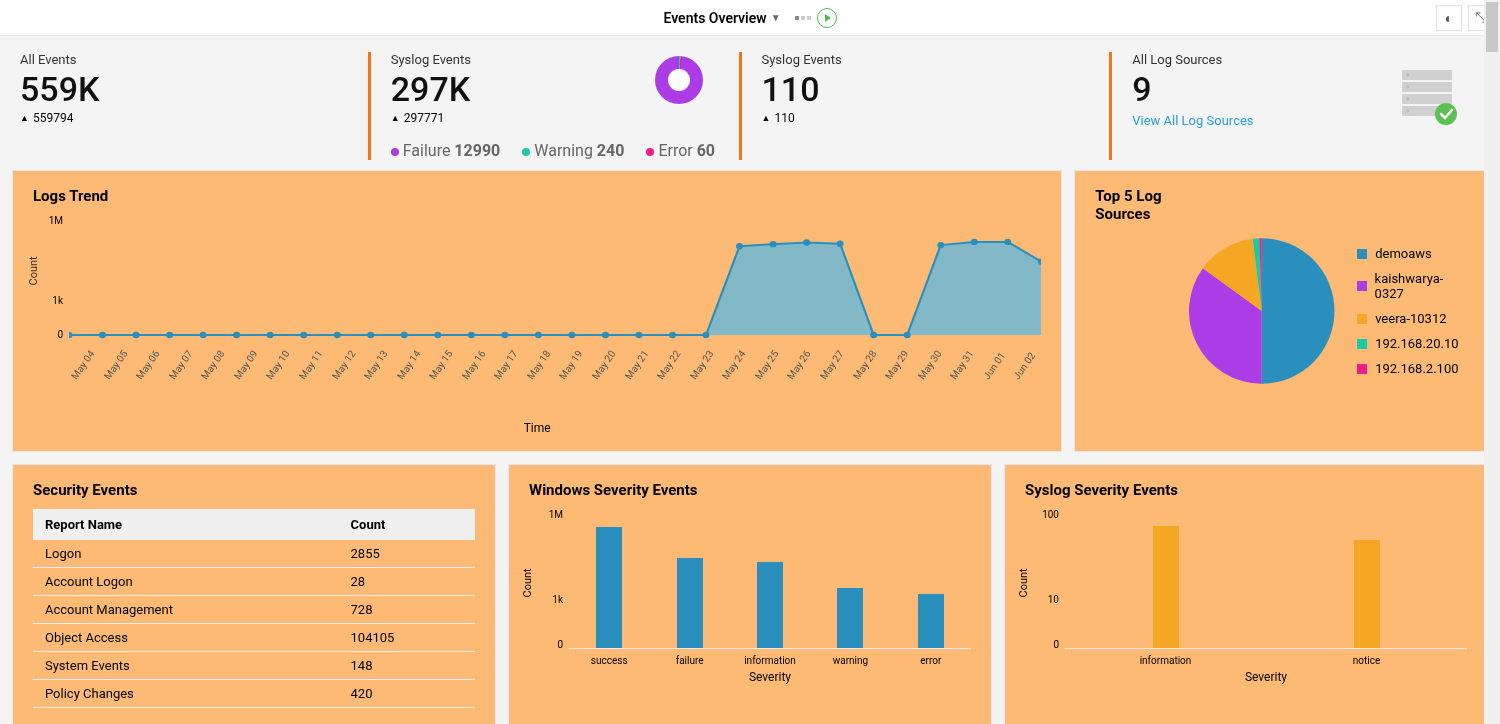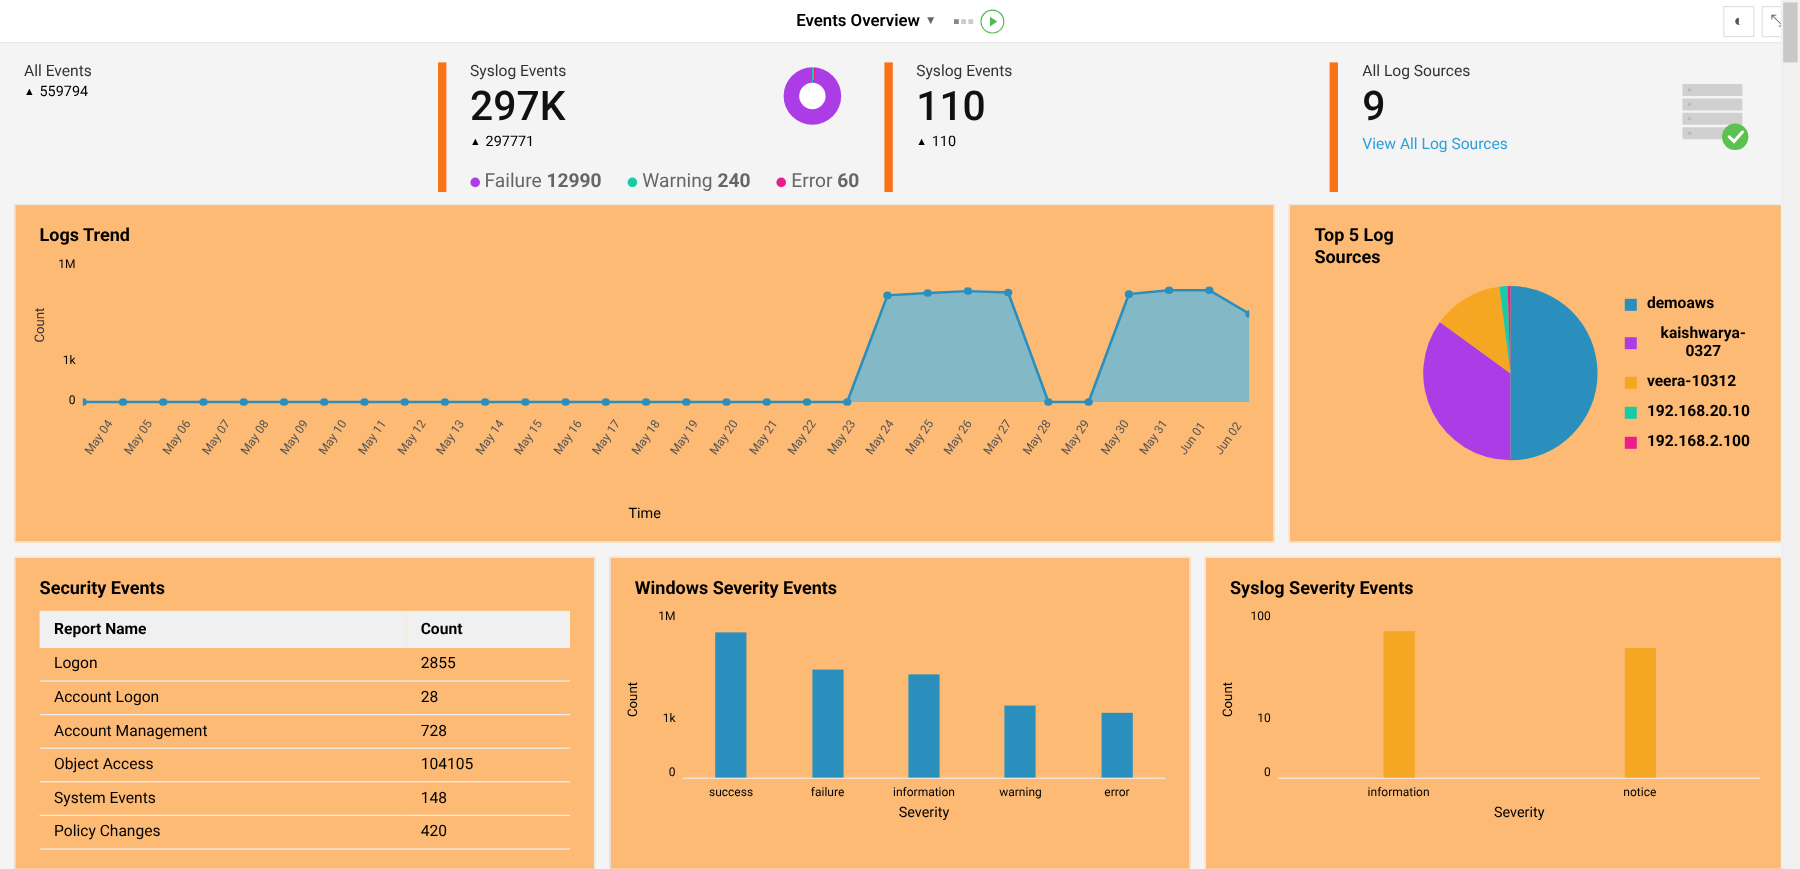--- a/index.html
+++ b/index.html
@@ -15,21 +15,21 @@
 .refresh-dots span:first-child { background: #888; }
 .play-circle { width: 20px; height: 20px; border: 1.5px solid #4fba4f; border-radius: 50%; display: flex; align-items: center; justify-content: center; cursor: pointer; }
 .play-circle::after { content: ""; border-left: 6px solid #4fba4f; border-top: 4px solid transparent; border-bottom: 4px solid transparent; margin-left: 2px; }
 .top-right { position: absolute; right: 6px; top: 0; display: flex; height: 100%; align-items: center; gap: 6px; }
 .icon-btn { width: 26px; height: 26px; border: 1px solid #e0e0e0; background:#fff; display: flex; align-items: center; justify-content: center; cursor: pointer; font-size: 14px; color: #555; }
 .scrollbar-v { position: absolute; right: 0; top: 0; width: 16px; height: 100%; background: #f0f0f0; }
 .scrollbar-thumb { position: absolute; right: 2px; top: 2px; width: 12px; height: 50px; background: #c8c8c8; }
 
 
 .kpi-row { display: flex; padding: 16px 20px 10px 20px; gap: 0; }
-.kpi { flex: 1; padding: 0 20px; border-right: 7px solid #f97316; position: relative; }
+.kpi { flex: 1; padding: 0 20px; border-right: 3px solid #f97316; position: relative; }
 .kpi:last-child { border-right: none; }
 .kpi-label { font-size: 13px; color: #333; margin-bottom: 2px; }
 .kpi-value { font-size: 34px; font-weight: 500; color: #111; }
 .kpi-delta { font-size: 12px; color: #000000; display: flex; align-items: center; gap: 4px; margin-top: 2px; }
 .kpi-delta::before { content: "▲"; font-size: 9px; }
 .kpi-link { font-size: 13px; color: #2aa0da; margin-top: 4px; display: inline-block; cursor: pointer; }
 
 
 .donut-wrap { position: absolute; right: 36px; top: 4px; }
 .donut { width: 48px; height: 48px; border-radius: 50%; background: conic-gradient(#1ac9a6 0deg 4deg, #e91e8c 4deg 7deg, #ac3de6 7deg 360deg); display: flex; align-items: center; justify-content: center;}
@@ -52,21 +52,21 @@
 .lt-ylabel { position: absolute; left: 0; top: 40%; transform: rotate(-90deg); transform-origin: left; font-size: 11px; color: #333; }
 .lt-svg { width: 100%; height: 130px; }
 .lt-xaxis { display: flex; padding-left: 36px; gap: 0; }
 .lt-xtick { flex: 1; font-size: 10px; color: #555; transform: rotate(-55deg); transform-origin: left top; white-space: nowrap; height: 26px; }
 .lt-xlabel { text-align: center; font-size: 12px; margin-top: 20px; }
 .lt-ytick { position: absolute; left: 6px; font-size: 10px; text-align: right; width: 24px; }
 
 
 .pie-flex { display: flex; align-items: center; gap: 20px; flex: 1;}
 .pie-chart { width: 160px; height: 160px; }
-.pie-legend { display: flex; flex-direction: column; gap: 10px; font-size: 13px; font-weight: 700; text-align: center; }
+.pie-legend { display: flex; flex-direction: column; gap: 10px; font-size: 13px; font-weight: 400; }
 .pie-leg-item { display: flex; align-items: center; gap: 8px; }
 .pie-leg-dot { width: 10px; height: 10px; }
 
 
 .sec-table { width: 100%; border-collapse: collapse; font-size: 13px; }
 .sec-table th { background: #f0f0f0; text-align: left; padding: 8px 12px; font-weight: 700; }
 .sec-table td { padding: 6px 12px; border-bottom: 1px solid #f0f0f0; }
 
 
 .bar-chart { position: relative; height: 170px; padding-left: 40px; }
@@ -97,20 +97,21 @@
   </div>
   <div class="top-right">
     <div class="icon-btn">◐</div>
     <div class="icon-btn">⤡</div>
   </div>
 </div>
 
 <div class="kpi-row">
   <div class="kpi" style="border-left:none; padding-left:0">
     <div class="kpi-label">All Events</div>
+    <div class="kpi-value">559K</div>
     <div class="kpi-delta">559794</div>
   </div>
   <div class="kpi">
     <div class="kpi-label">Syslog Events</div>
     <div class="kpi-value">297K</div>
     <div class="kpi-delta">297771</div>
     <div class="donut-wrap">
       <div class="donut">
           <div class="donut-hole"></div>
         </div>

